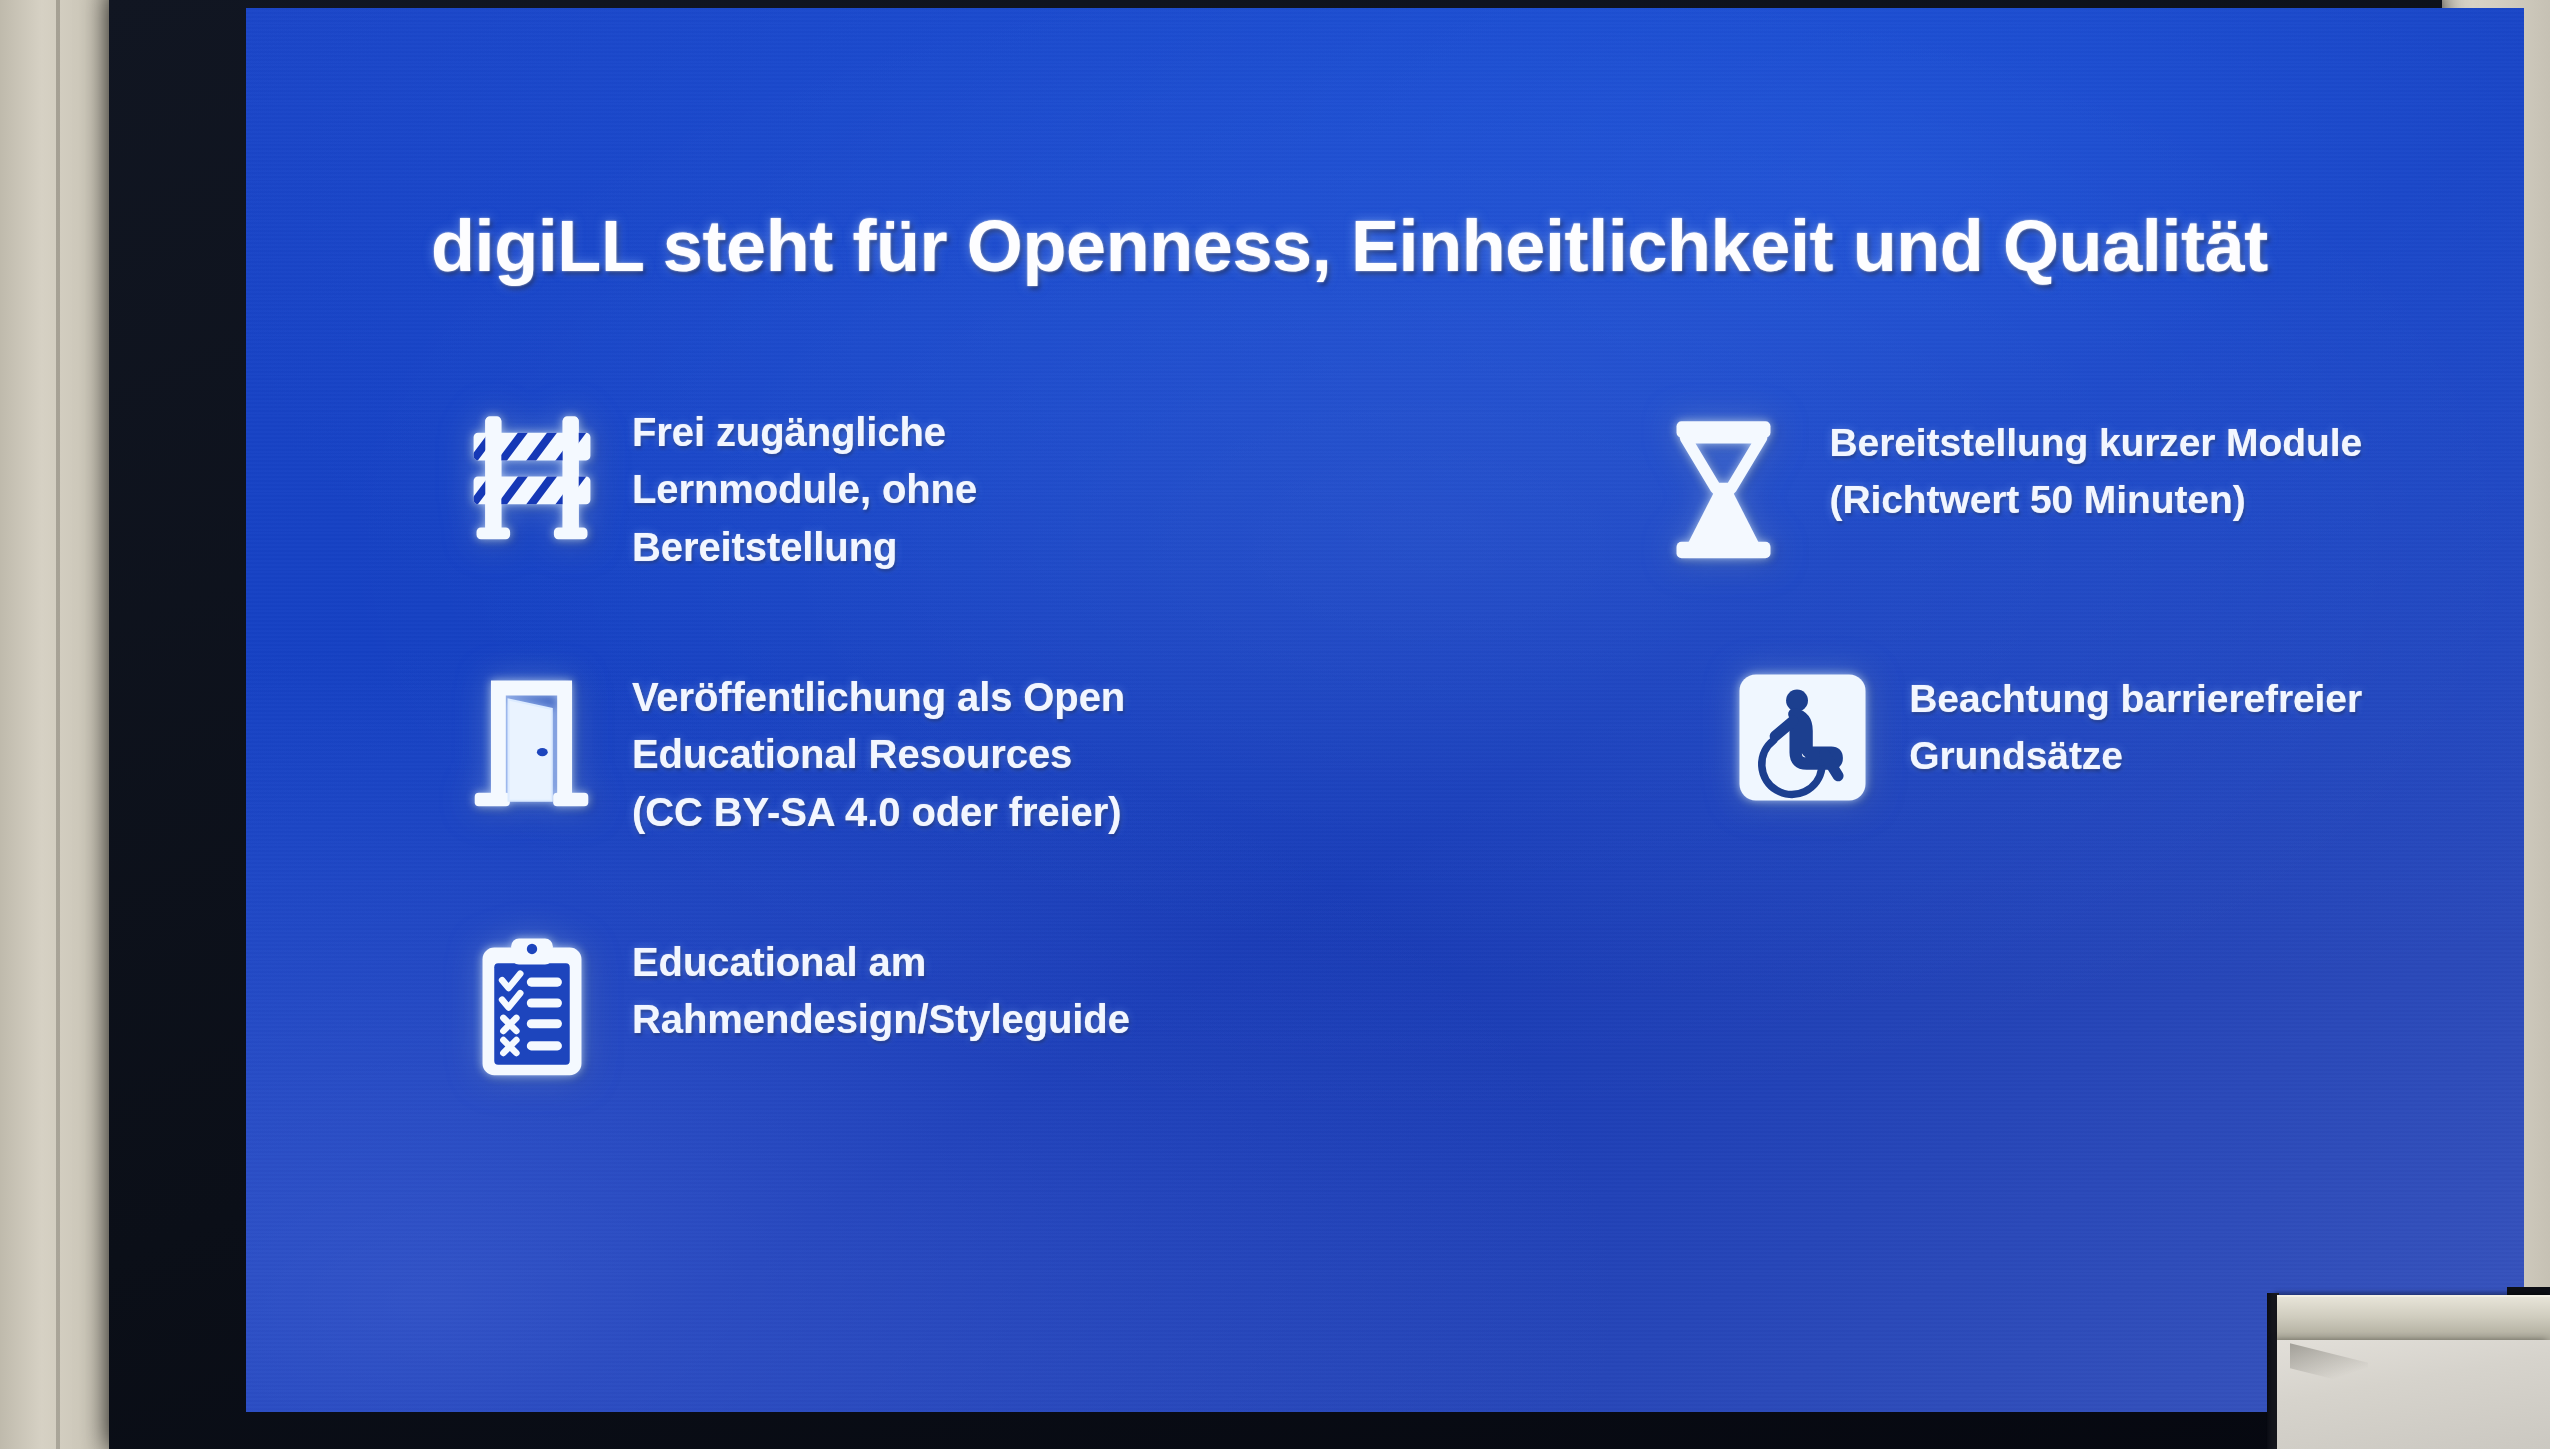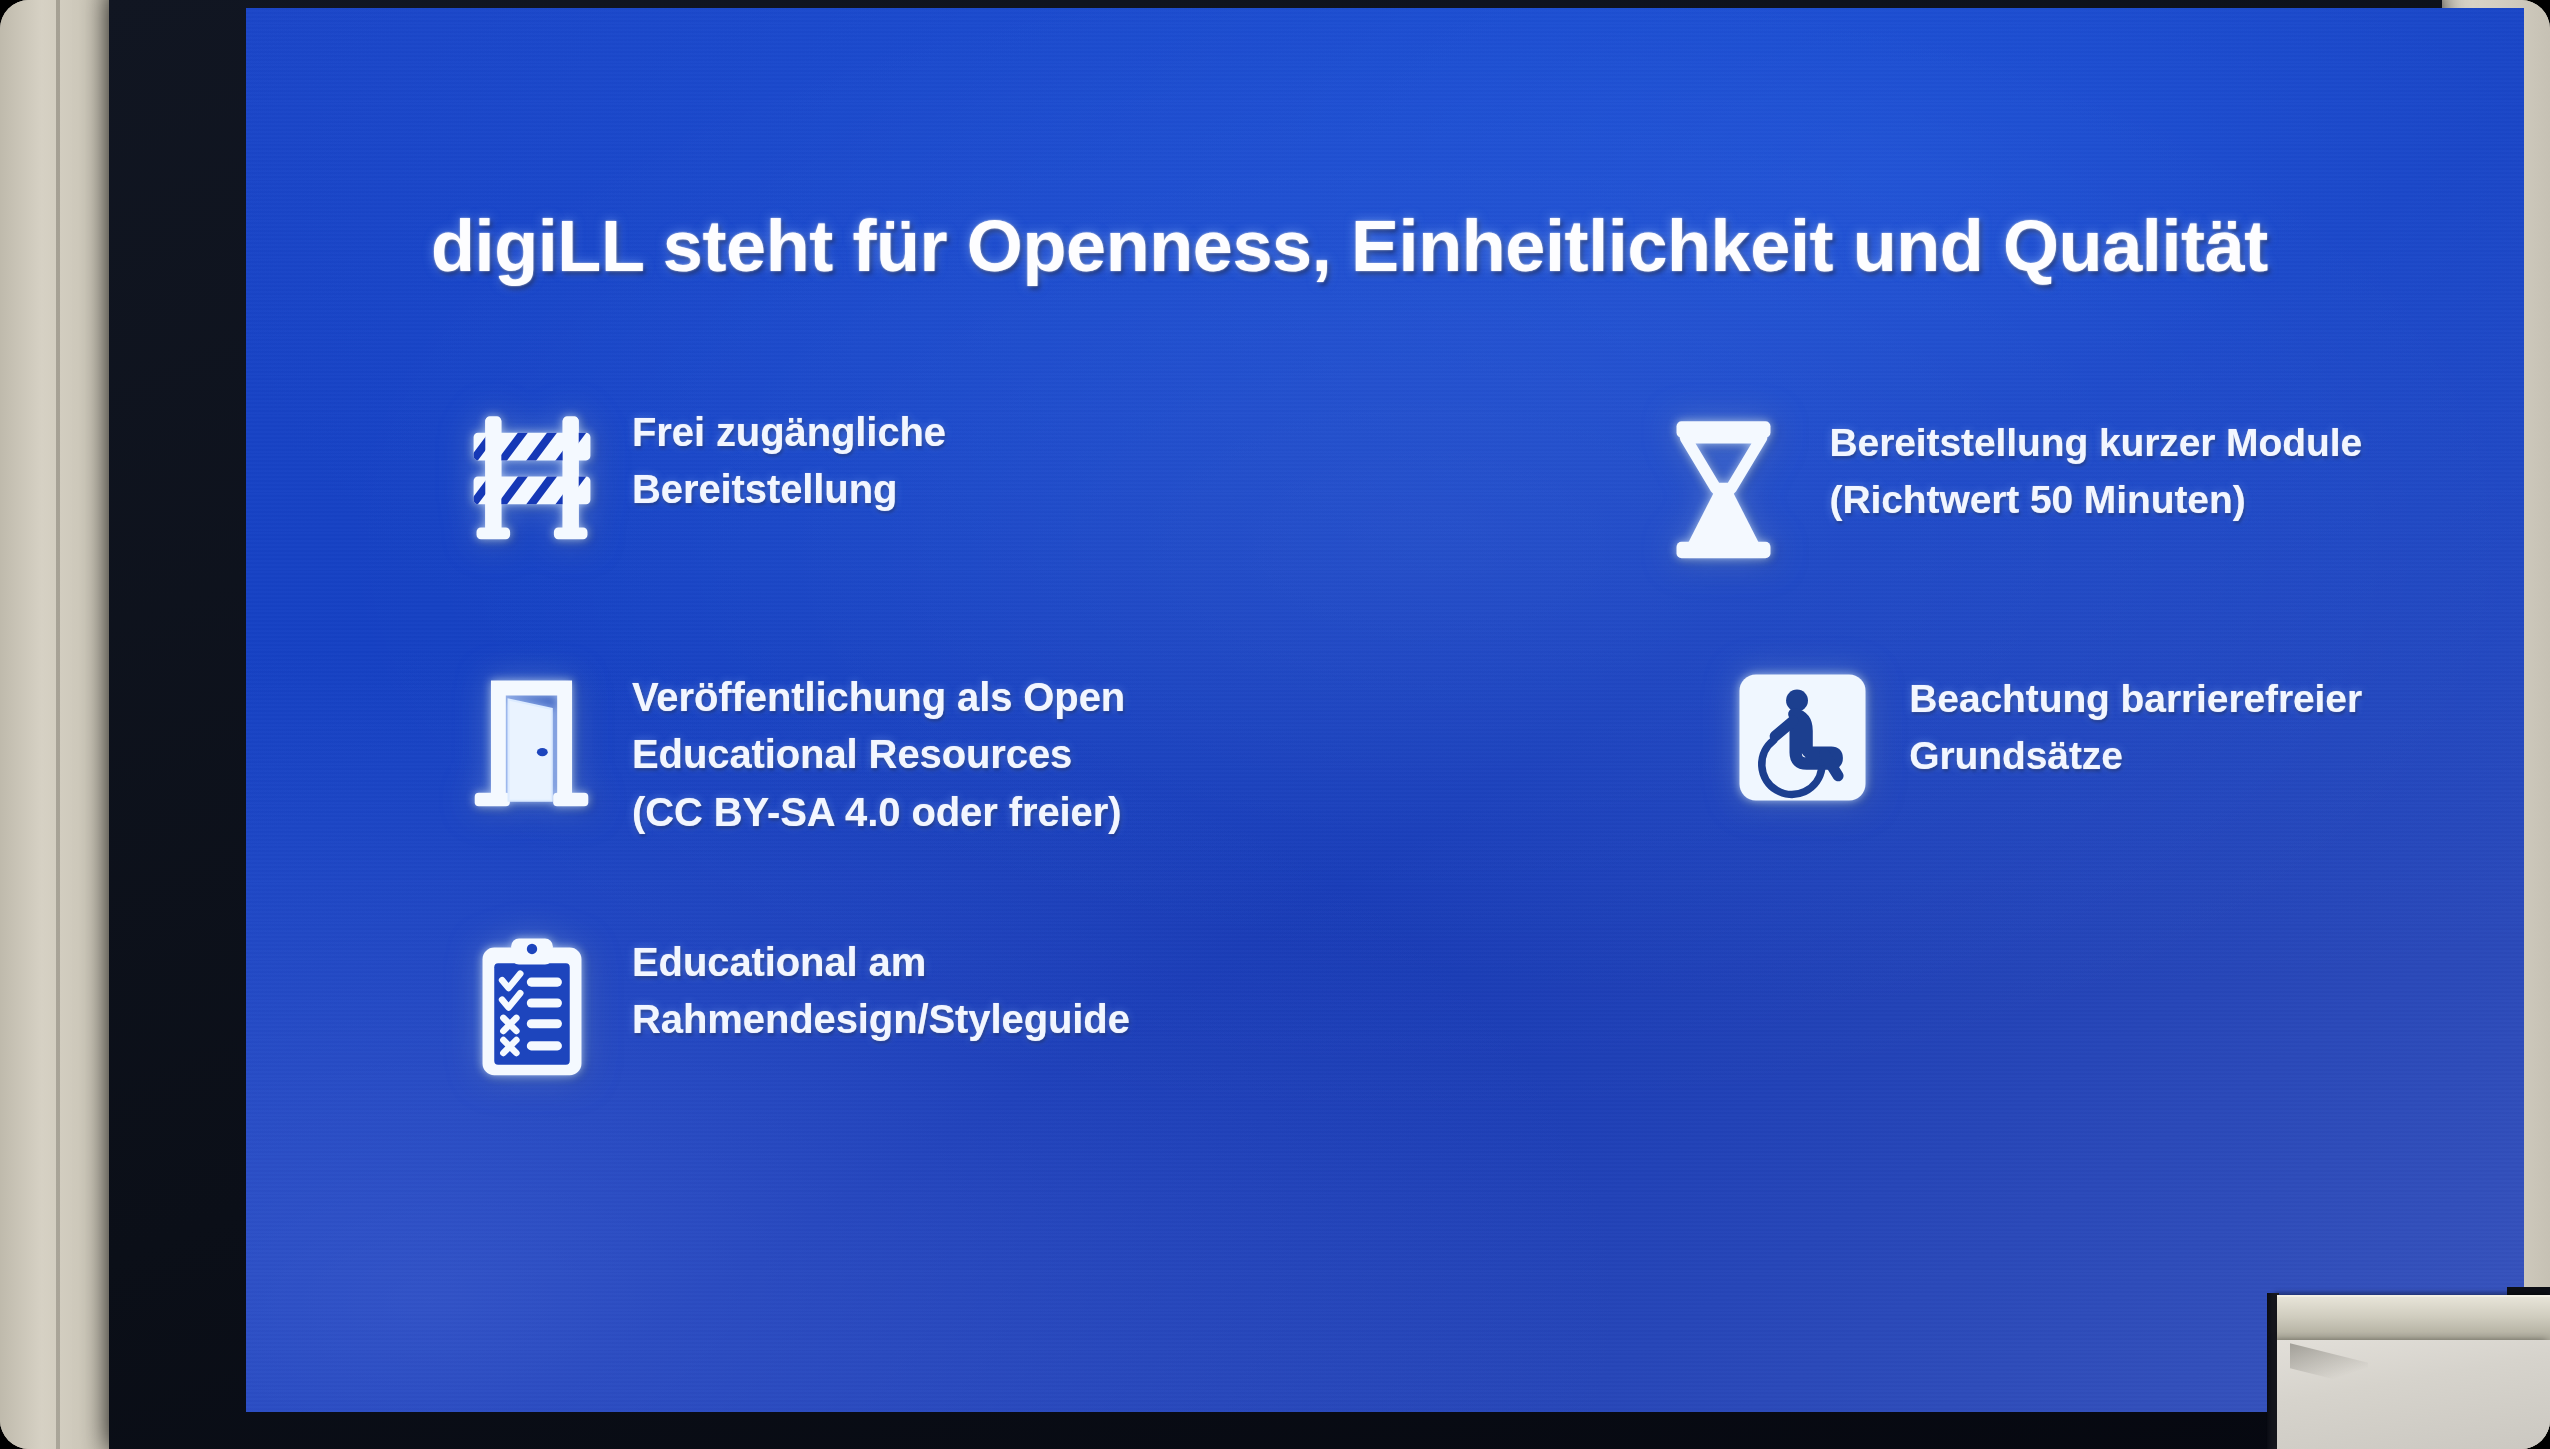--- a/index.html
+++ b/index.html
@@ -13,21 +13,20 @@
     overflow: hidden;
     font-family: "Liberation Sans", sans-serif;
   }
 
   
   .scene {
     position: absolute;
     inset: 0;
     background: linear-gradient(100deg, #cdc8bb 0%, #d8d3c6 40%, #cfcabd 100%);
     overflow: hidden;
-    border-radius: 29px;
   }
   .wall-left {
     position: absolute;
     left: 0; top: 0;
     width: 119px; height: 1449px;
     background: linear-gradient(90deg, #bfbaac 0%, #d6d1c4 35%, #cdc8ba 70%, #b9b4a6 100%);
   }
   .wall-left-seam {
     position: absolute;
     left: 56px; top: 0;
@@ -249,20 +248,21 @@
                     <line x1="48" y1="72" x2="66" y2="48"></line>
                     <line x1="68" y1="72" x2="86" y2="48"></line>
                   </g>
 
                   <rect x="18" y="10" width="11" height="82" rx="3" fill="#f4f9ff"></rect>
                   <rect x="71" y="10" width="11" height="82" rx="3" fill="#f4f9ff"></rect>
                 </svg>
               </div>
               <div class="feature-text">
                 <span class="ln">Frei zugängliche</span>
+                <span class="ln">Lernmodule, ohne</span>
                 <span class="ln">Bereitstellung</span>
               </div>
             </div>
 
             <div class="feature">
               <div class="feature-icon">
                 <svg class="icon-glow" width="137" height="146" viewBox="0 0 100 108" aria-hidden="true">
 
                   <path d="M20 10 h60 v88 h-11 V21 H31 v77 H20 Z" fill="#f4f9ff"></path>
 

